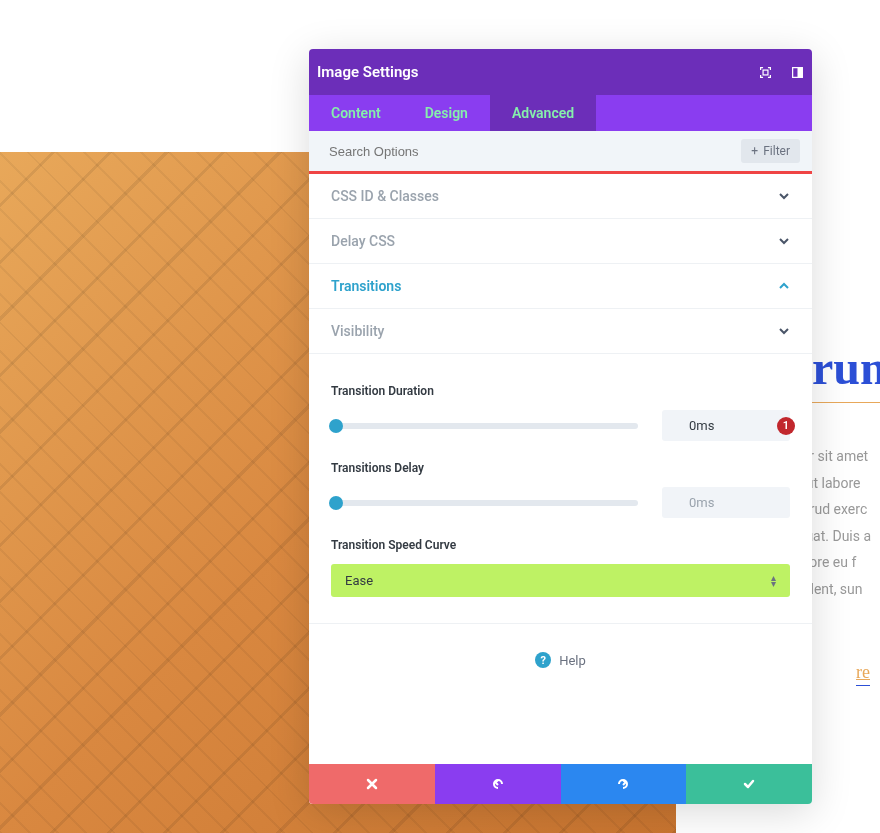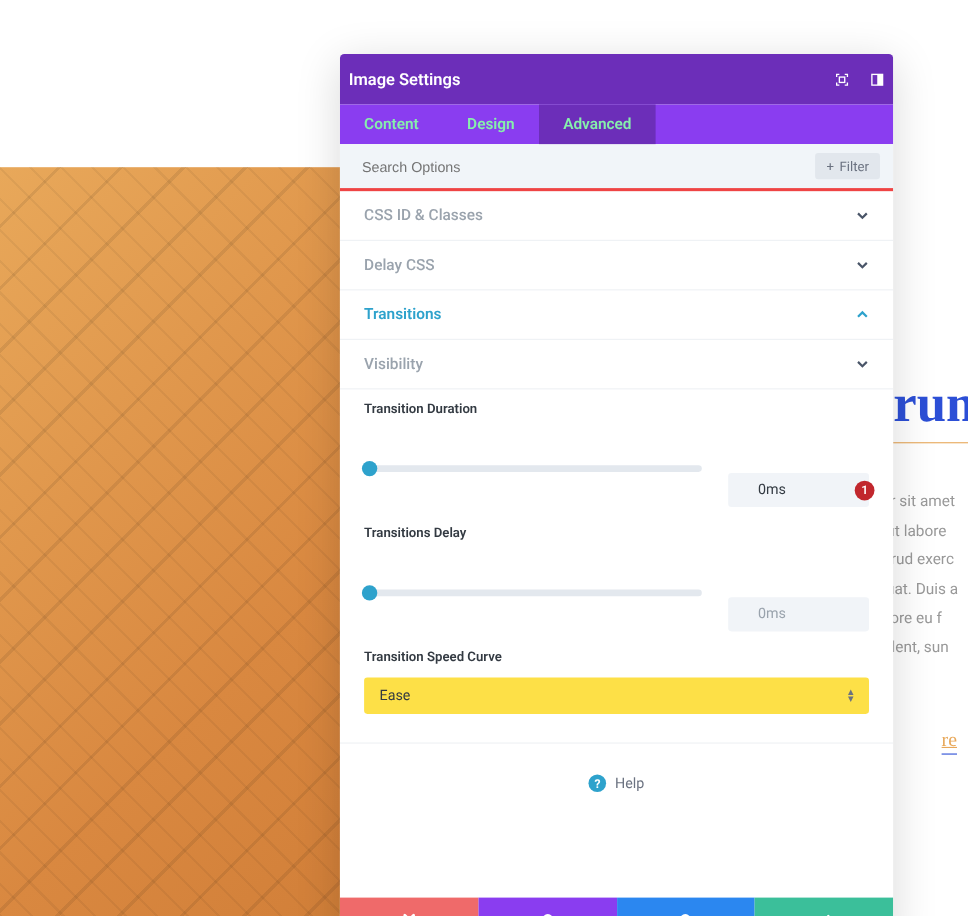--- a/index.html
+++ b/index.html
@@ -177,21 +177,21 @@
     }
     .chevron.open { color: #2ea2cc; }
     .transitions-body {
       padding: 10px 22px 26px 22px;
     }
     .field-label {
       font-size: 12px;
       font-weight: 600;
       color: #333a42;
       margin-bottom: 12px;
-      margin-top: 0;
+      margin-top: 20px;
       display: block;
     }
     .slider-row {
       display: flex;
       align-items: center;
       gap: 24px;
       margin-bottom: 16px;
     }
     .slider-track {
       position: relative;
@@ -212,42 +212,41 @@
       cursor: pointer;
     }
     .value-box {
       width: 128px;
       background: #f1f4f8;
       border-radius: 3px;
       padding: 8px 27px;
       font-size: 13px;
       color: #333a42;
       position: relative;
-      margin-top: 40px;
     }
     .value-box.muted { color: #9aa3ad; }
     .badge {
       position: absolute;
       right: -5px;
       top: 50%;
       transform: translateY(-50%);
       width: 18px;
       height: 18px;
       background: #c1272d;
       border-radius: 50%;
       color: #fff;
       font-size: 11px;
       font-weight: 600;
       display: flex;
       align-items: center;
       justify-content: center;
     }
     .select-box {
       width: 100%;
-      background: #fde047;
+      background: #bef264;
       border-radius: 3px;
       padding: 9px 14px;
       font-size: 13px;
       color: #333a42;
       display: flex;
       align-items: center;
       justify-content: space-between;
       cursor: pointer;
     }
     .select-arrows {

